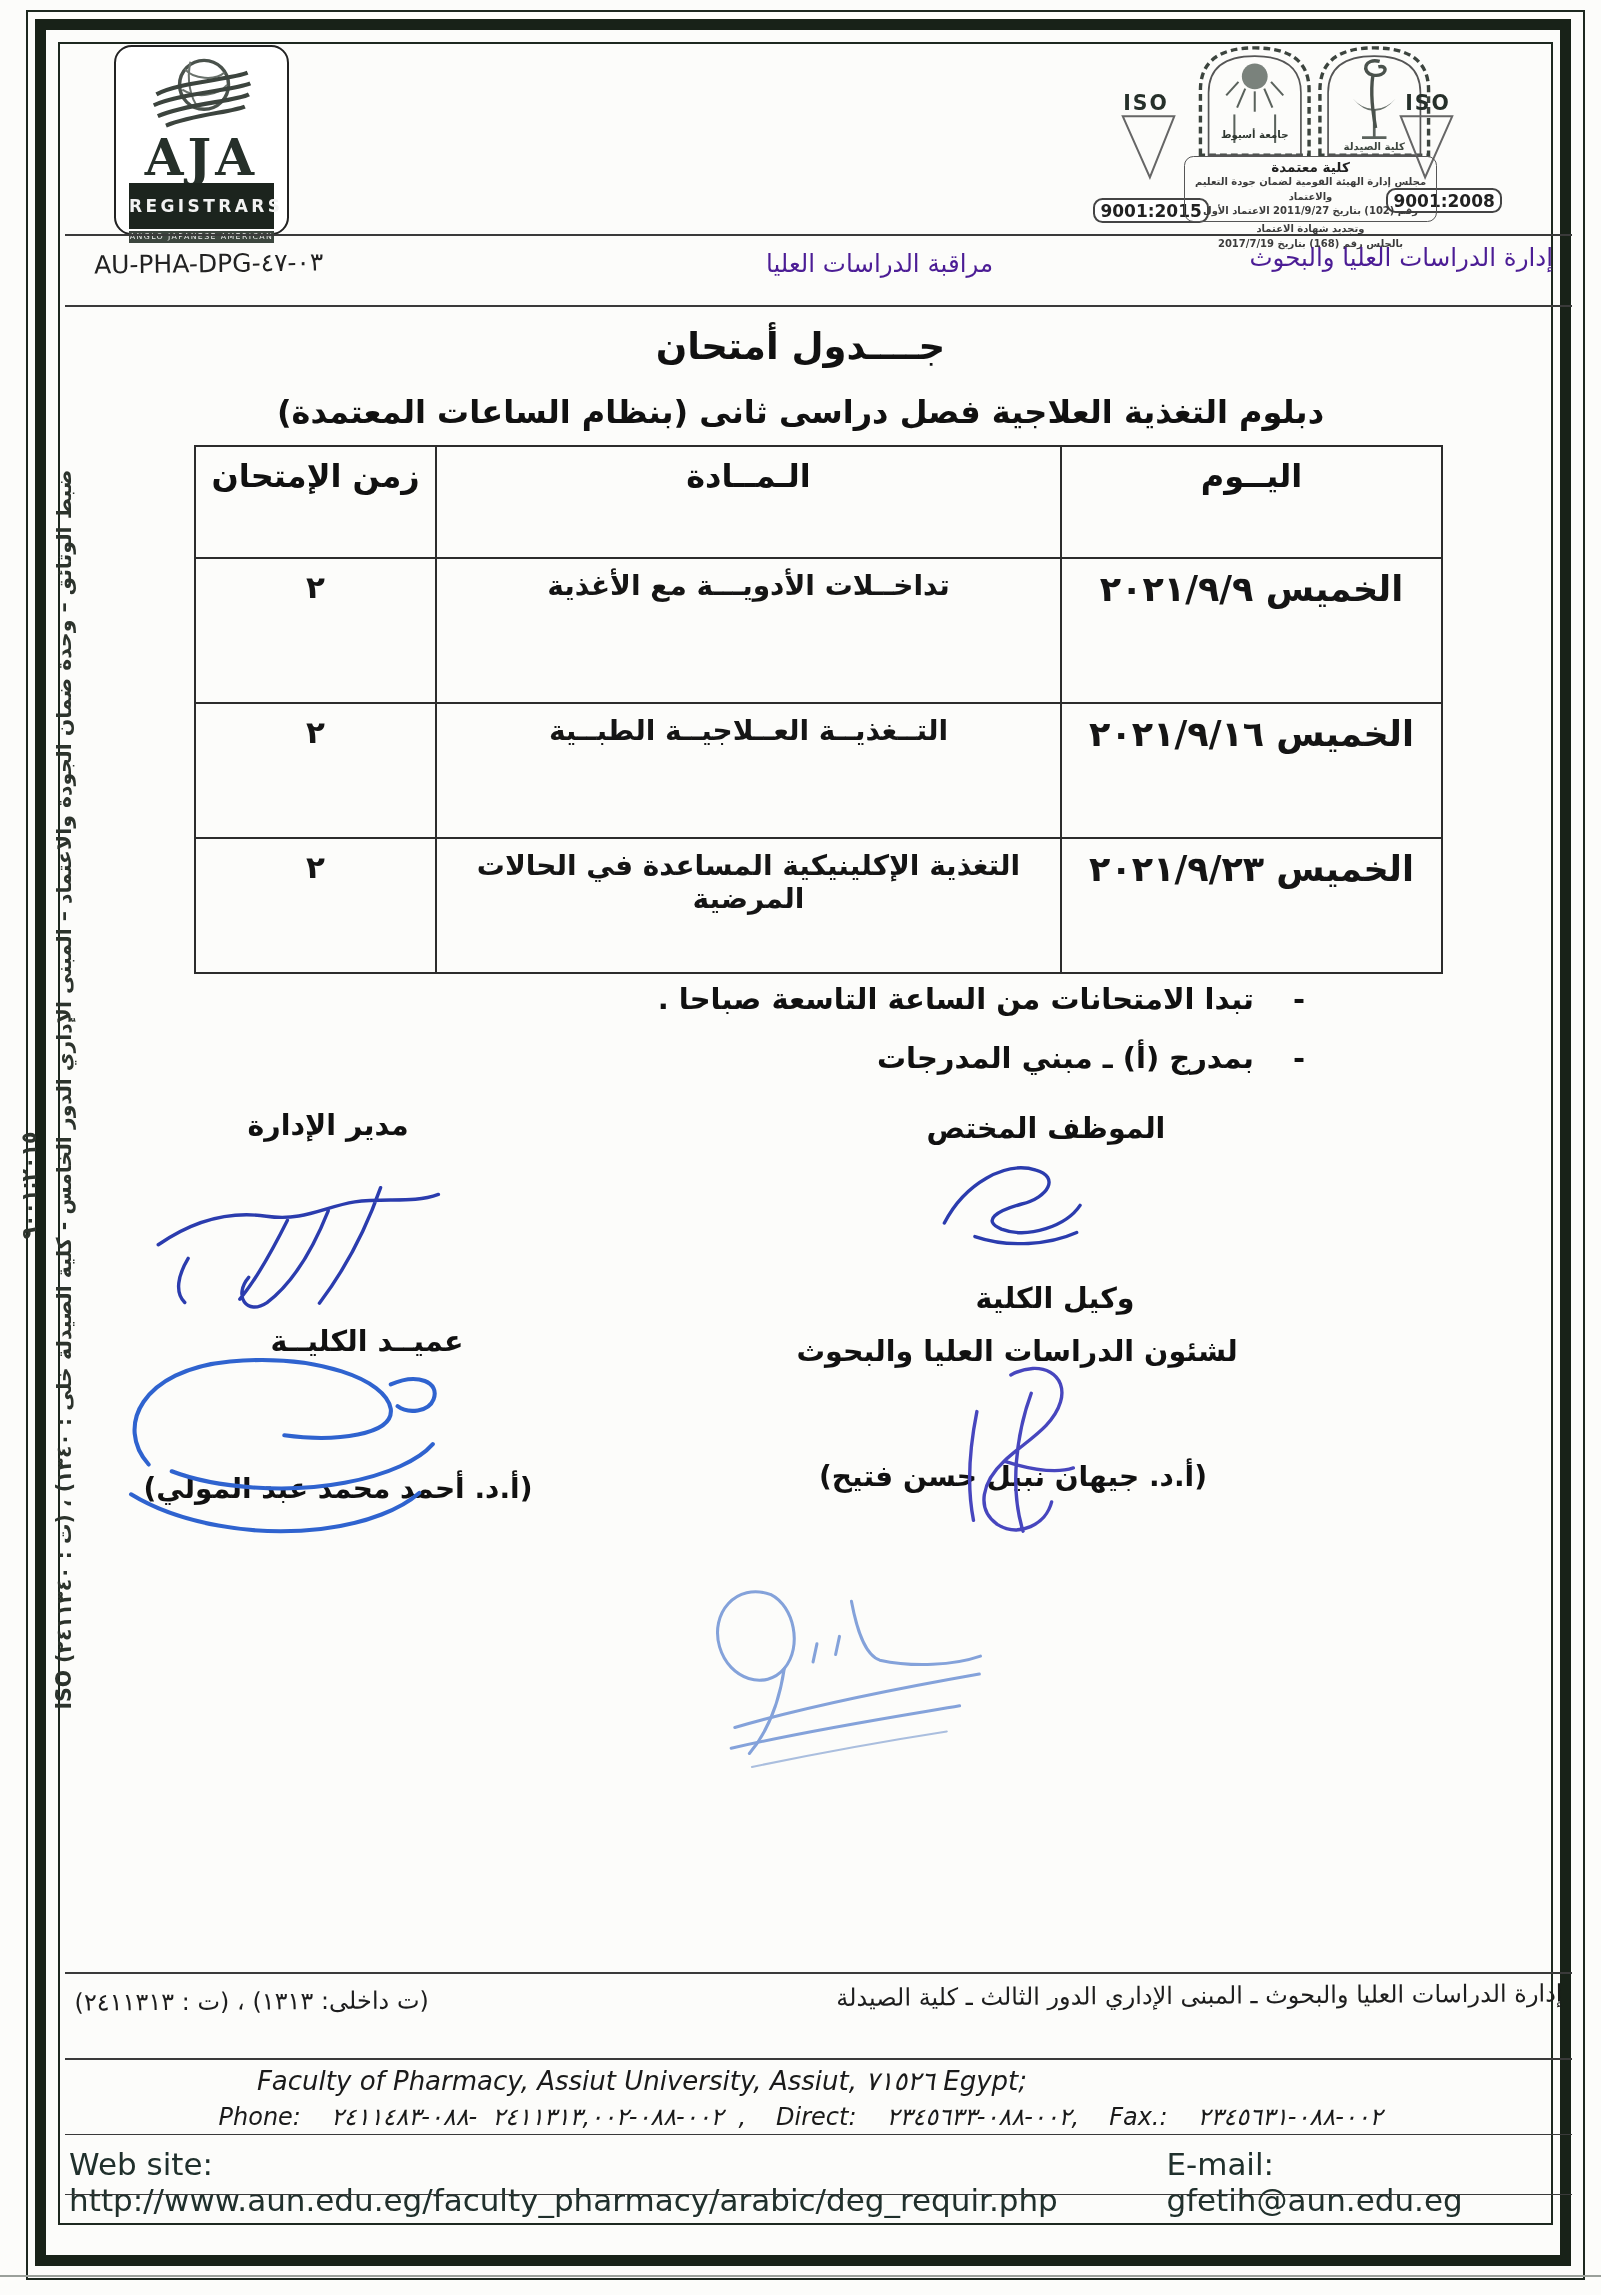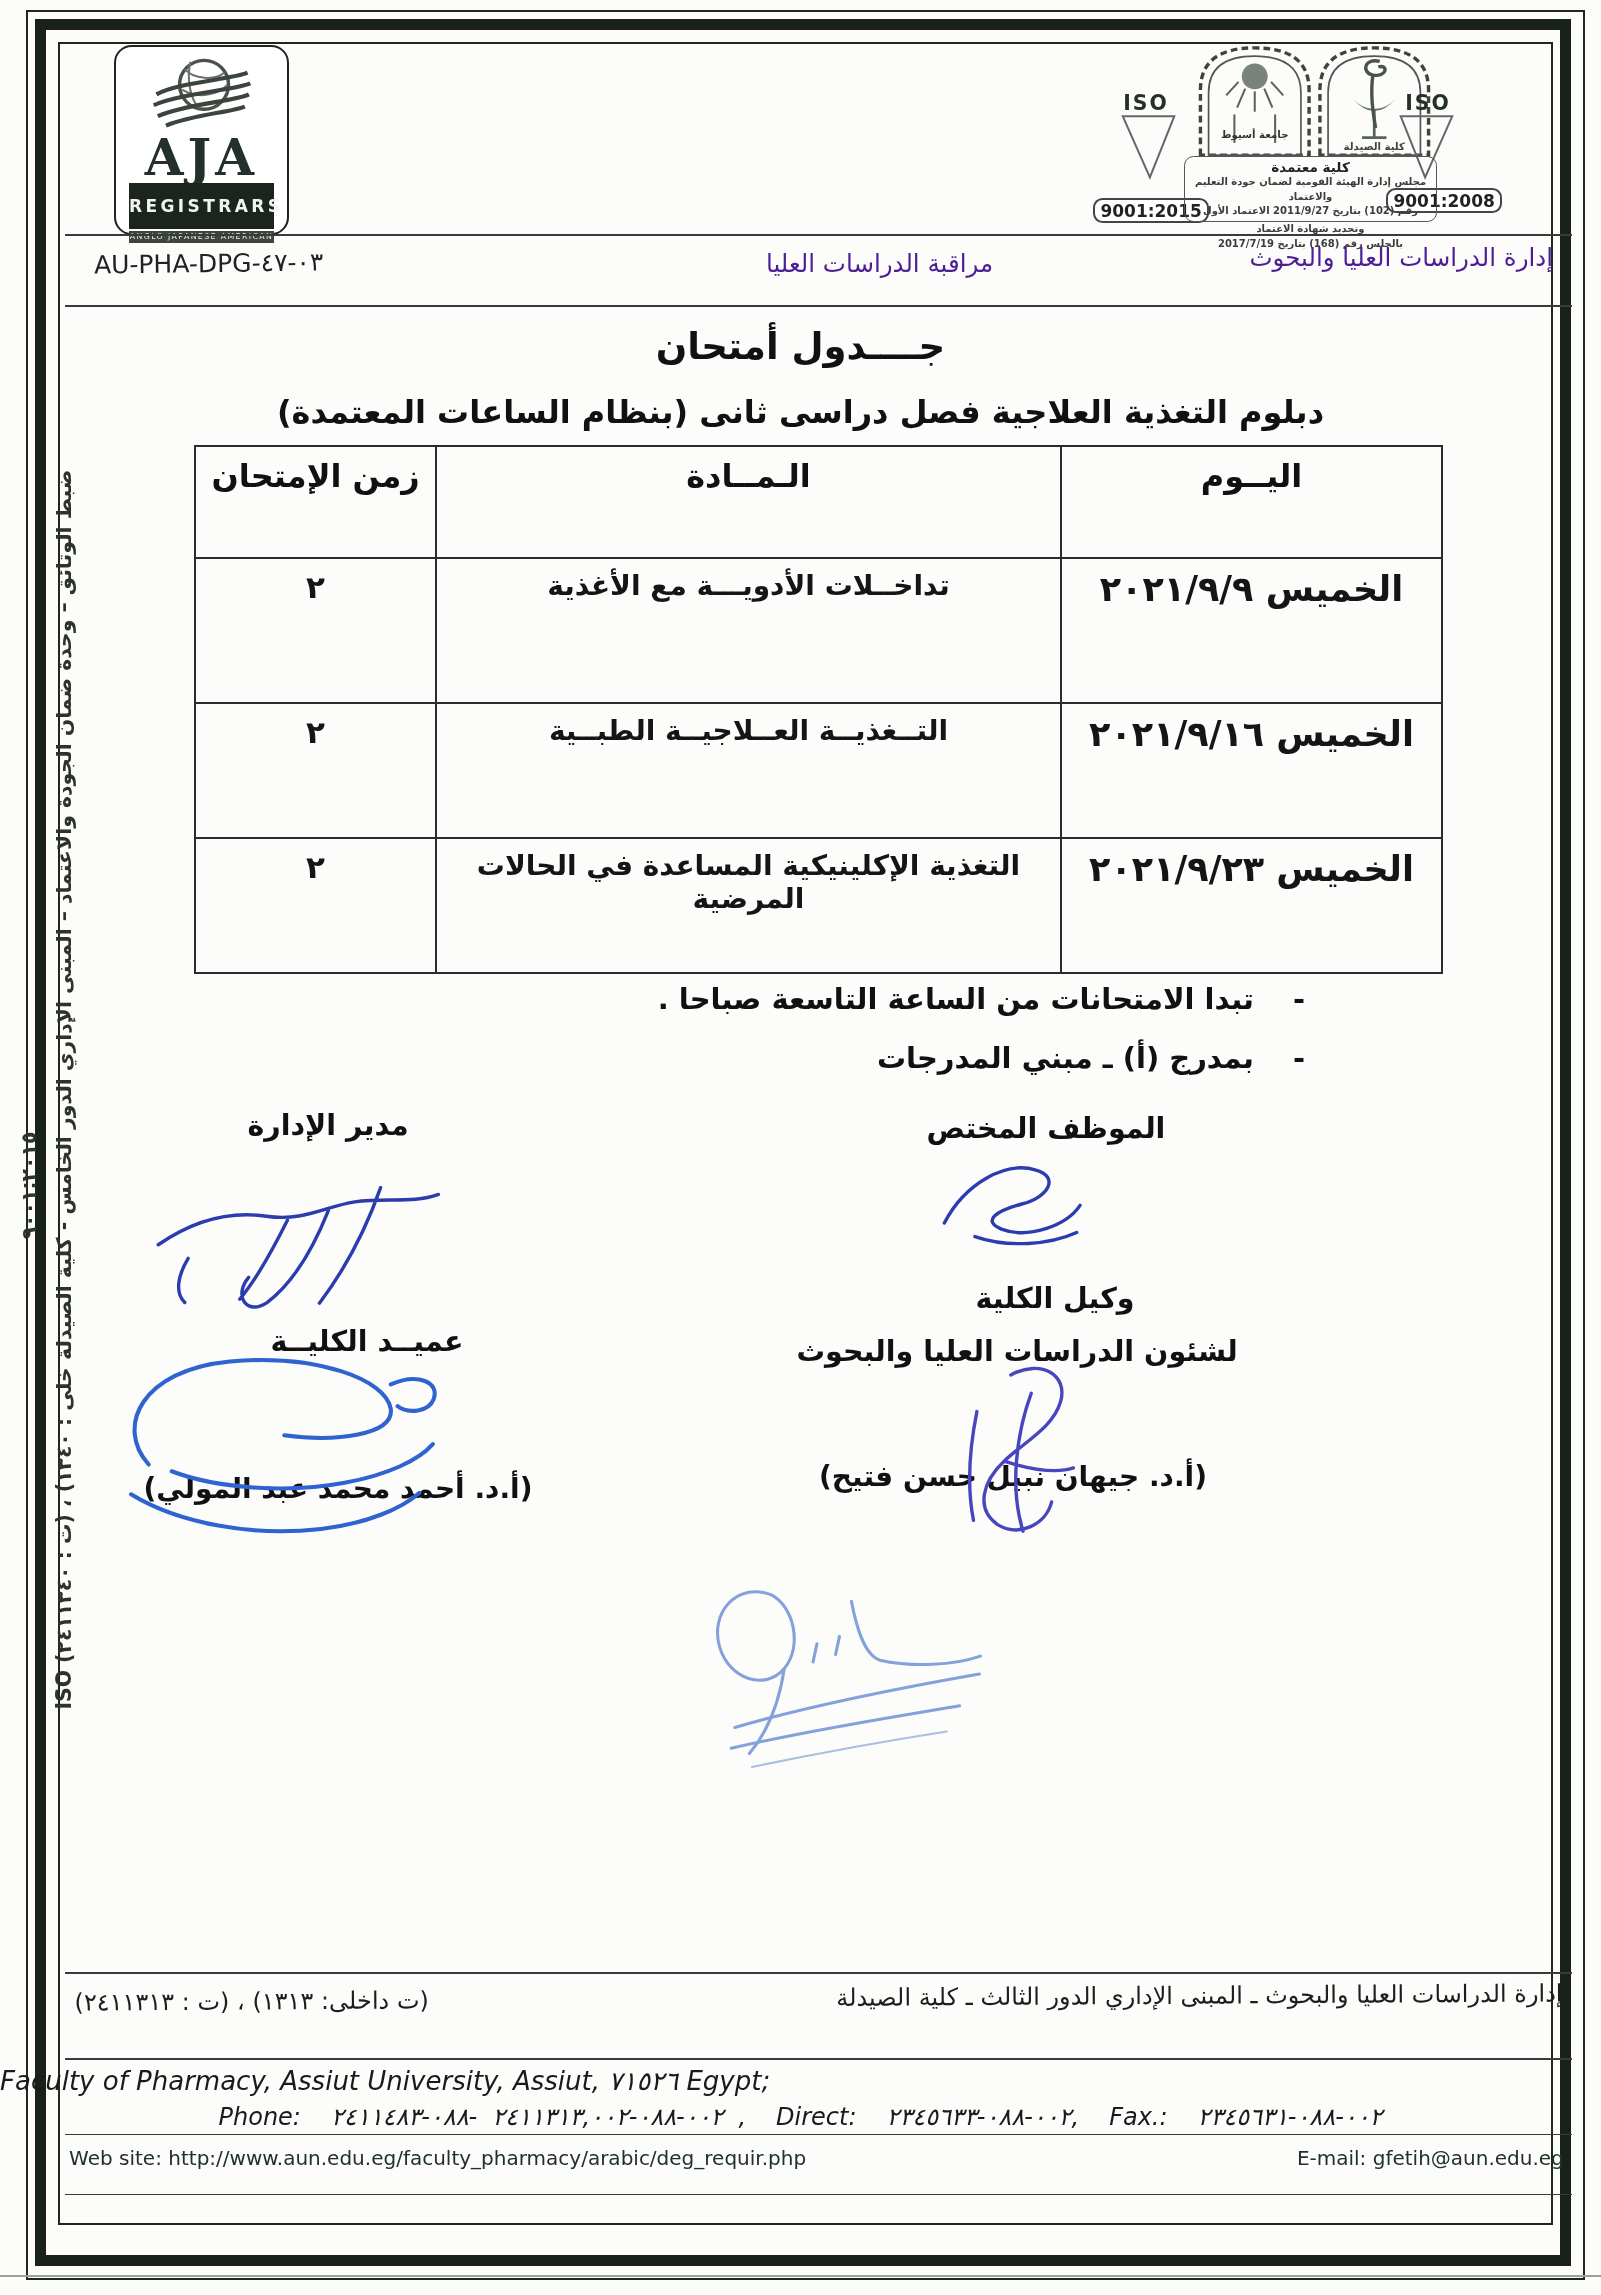--- a/index.html
+++ b/index.html
@@ -45,25 +45,25 @@
   .sig-label{position:absolute;transform:translateX(-50%);font-size:28.5px;font-weight:bold;direction:rtl;color:#111;white-space:nowrap;}
   .sig-name{position:absolute;transform:translateX(-50%);font-size:28px;font-weight:bold;direction:rtl;color:#111;white-space:nowrap;}
   
   .side-main{position:absolute;left:-595px;top:1072px;width:1318px;height:35px;line-height:35px;
              transform:rotate(-90deg);text-align:center;direction:rtl;font-size:20.4px;font-weight:600;color:#2c332c;white-space:nowrap;}
   .side-iso{position:absolute;left:-88px;top:1170px;width:234px;height:31px;line-height:31px;
             transform:rotate(-90deg);text-align:center;font-size:20.4px;font-weight:600;color:#2c332c;white-space:nowrap;}
   
   .f-ar{position:absolute;left:65px;top:1984px;width:1507px;display:flex;direction:rtl;justify-content:space-between;
         padding:0 9.5px;box-sizing:border-box;font-size:24px;color:#1d1d1d;transform:rotate(-0.35deg);}
-  .f-en1{position:absolute;left:0;top:2066px;width:1284px;font-size:26px;font-style:italic;font-weight:500;color:#1a1a1a;}
+  .f-en1{position:absolute;left:0;top:2066px;width:1284px;text-align:center;font-size:26px;font-style:italic;font-weight:500;color:#1a1a1a;}
   .f-phone{position:absolute;left:0;top:2103px;width:1601px;text-align:center;font-size:24px;font-style:italic;color:#1a1a1a;}
   .f-phone span{margin:0 15px;}
   .f-web{position:absolute;left:65px;top:2146px;width:1507px;display:flex;justify-content:space-between;
-         padding:0 8.2px 0 4.1px;box-sizing:border-box;font-size:20px;color:#20302c;}
+         padding:0 8.2px 0 4.1px;box-sizing:border-box;font-size:31px;color:#20302c;}
   .arch-caption{font-size:15px;font-weight:bold;}
 </style>
 </head>
 <body>
 
 <div class="page">
 
   <div class="frame-outer"></div>
   <div class="frame-band"></div>
   <div class="frame-inner"></div>

